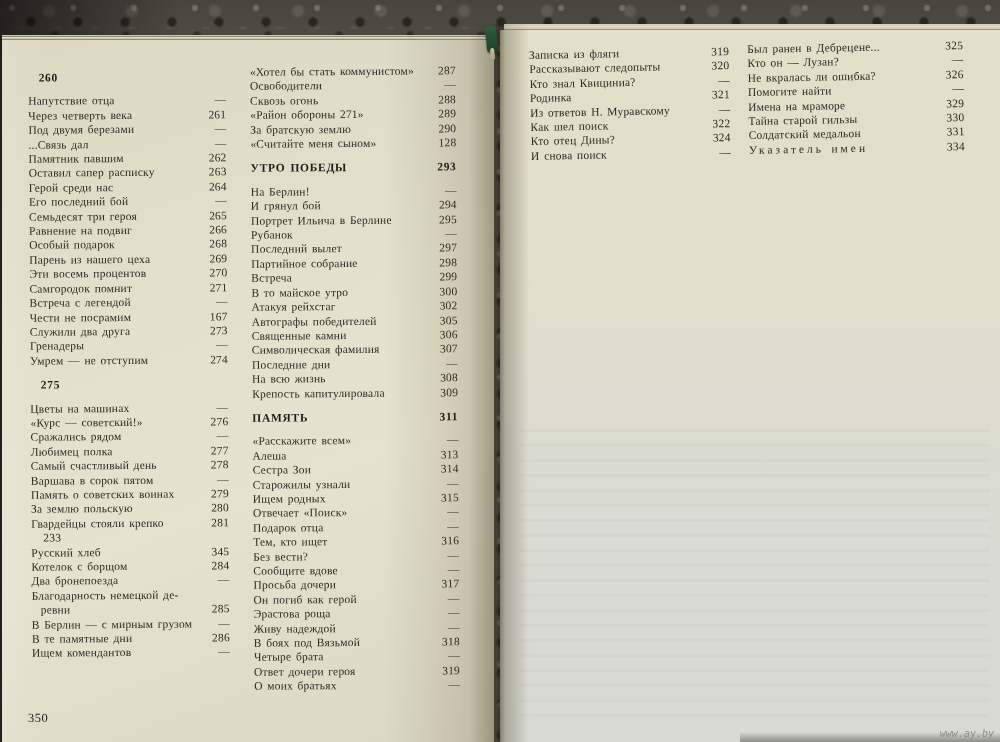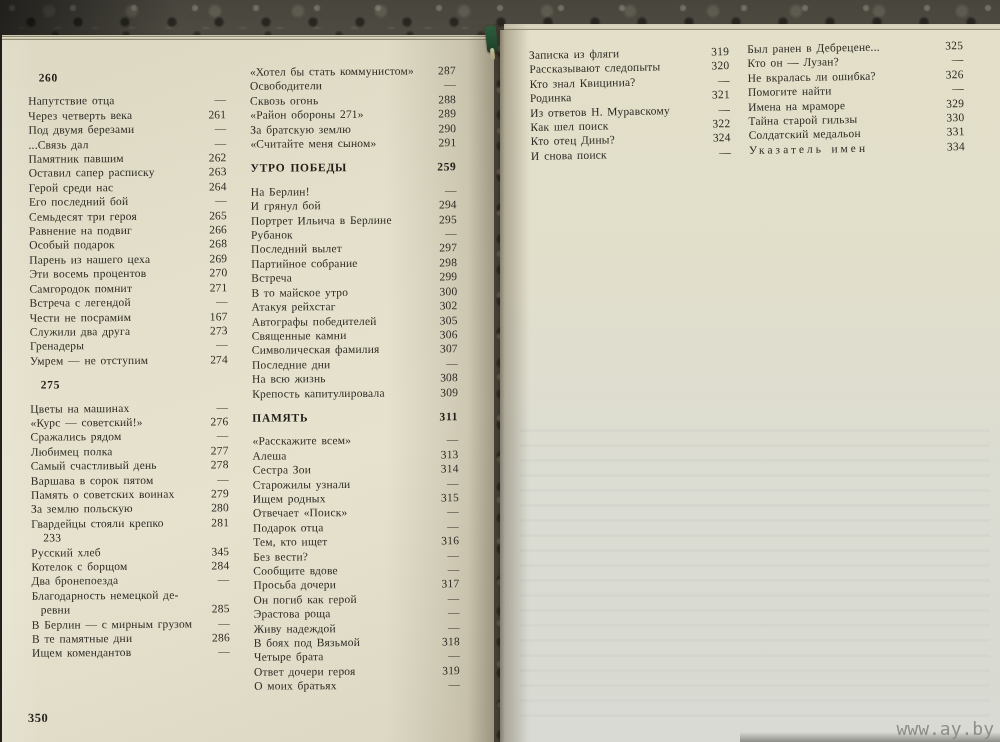--- a/index.html
+++ b/index.html
@@ -68,26 +68,26 @@
   .col-r1{left:530px;top:46px;width:200px;transform:rotate(-1.1deg);}
   .col-r2{left:748px;top:40px;width:216px;transform:rotate(-1deg);}
   .trow{display:flex;justify-content:space-between;align-items:flex-end;line-height:14.4px;}
   .trow .tt{flex:1 1 auto;padding-left:9px;text-indent:-9px;hyphens:manual;}
   .trow .tp{flex:0 0 auto;min-width:26px;text-align:right;padding-left:4px;white-space:nowrap;}
   .trow.header{font-weight:bold;color:#201d18;letter-spacing:.7px;margin:10px 0 9px;}
   .trow.header .tt{white-space:pre-line;padding-left:0;text-indent:0;}
   .col .trow.header:first-child{margin-top:0;}
   .trow.spaced .tt{letter-spacing:3px;}
   .page-num{
-    position:absolute;left:28px;top:711px;font-weight:bold;font-size:12.5px;
+    position:absolute;left:28px;top:711px;font-weight:normal;font-size:12.5px;
     color:#25221d;letter-spacing:.5px;transform:rotate(-.4deg);
   }
   .watermark{
     position:absolute;right:6px;bottom:3px;
-    font-family:"DejaVu Sans Mono",monospace;font-size:18px;color:#8e8e87;
+    font-family:"DejaVu Sans Mono",monospace;font-size:10px;color:#8e8e87;font-style:italic;
   }
   .corner-shadow{
     position:absolute;right:0;bottom:0;width:260px;height:10px;
     background:linear-gradient(to top, rgba(28,26,20,.4), rgba(0,0,0,0));
   }
 </style>
 </head>
 <body>
 
 <div class="scene">
@@ -265,25 +265,25 @@
       <div class="trow">
         <span class="tt">«Район обороны 271»</span>
         <span class="tp">289</span>
       </div>
       <div class="trow">
         <span class="tt">За братскую землю</span>
         <span class="tp">290</span>
       </div>
       <div class="trow">
         <span class="tt">«Считайте меня сыном»</span>
-        <span class="tp">291</span>
+        <span class="tp">128</span>
       </div>
       <div class="trow header">
         <span class="tt">УТРО ПОБЕДЫ</span>
-        <span class="tp">259</span>
+        <span class="tp">293</span>
       </div>
       <div class="trow">
         <span class="tt">На Берлин!</span>
         <span class="tp">—</span>
       </div>
       <div class="trow">
         <span class="tt">И грянул бой</span>
         <span class="tp">294</span>
       </div>
       <div class="trow">

